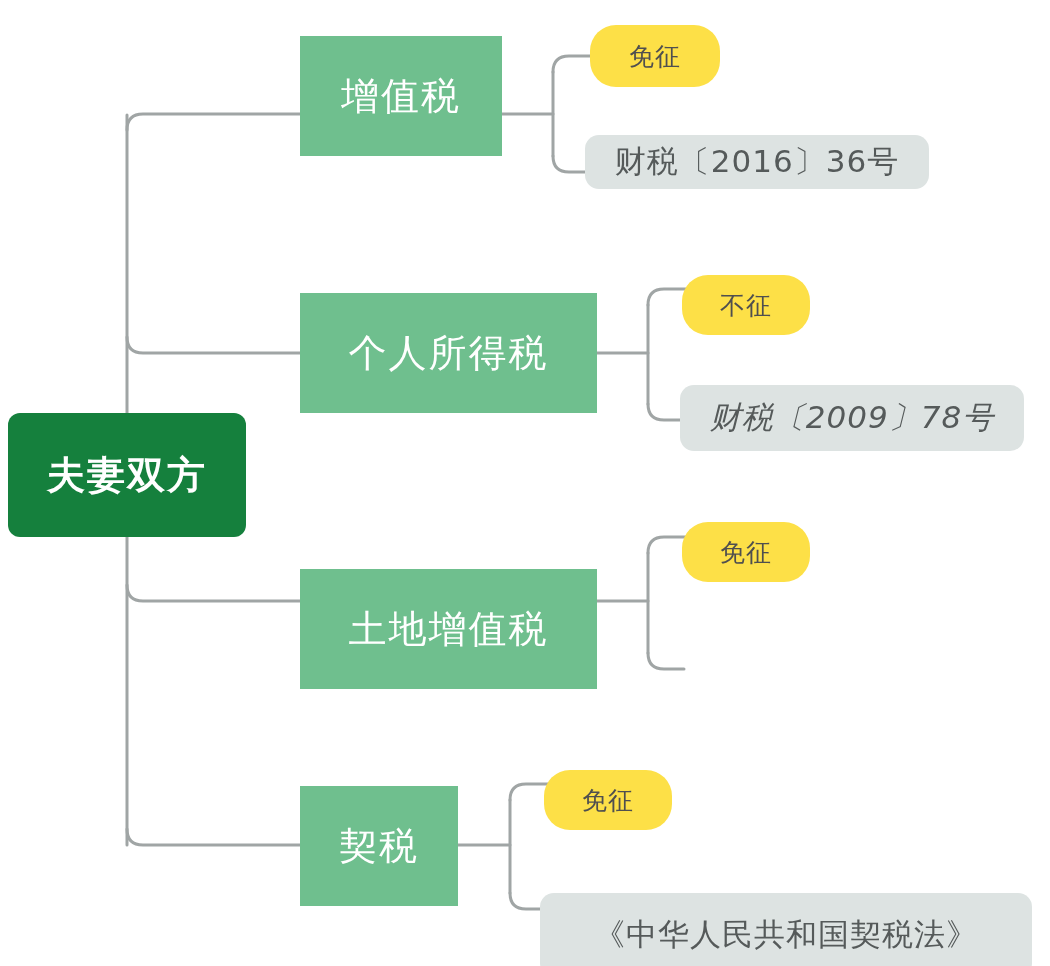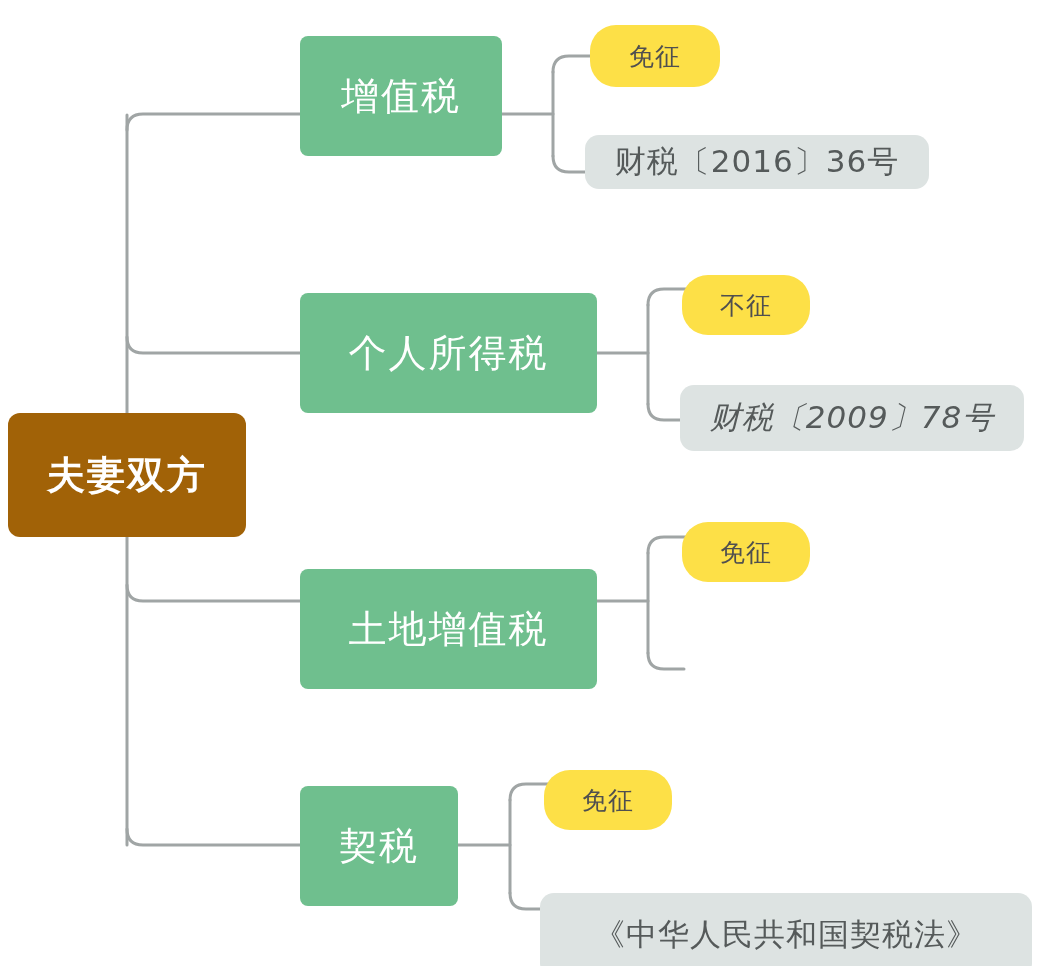--- a/index.html
+++ b/index.html
@@ -29,31 +29,31 @@
     position: absolute;
     box-sizing: border-box;
     display: flex;
     align-items: center;
     justify-content: center;
     text-align: center;
     white-space: nowrap;
     z-index: 2;
   }
   .node-root {
-    background: #a16207;
+    background: #15803d;
     color: #ffffff;
     border-radius: 12px;
     font-size: 38px;
     font-weight: bold;
     letter-spacing: 2px;
   }
   .node-branch {
     background: #6fbf8e;
     color: #ffffff;
-    border-radius: 8px;
+    border-radius: 0;
     font-size: 38px;
     font-weight: normal;
     letter-spacing: 2px;
   }
   .node-status {
     background: #fde047;
     color: #4f4f4f;
     border-radius: 26px;
     font-size: 25px;
     letter-spacing: 1px;

